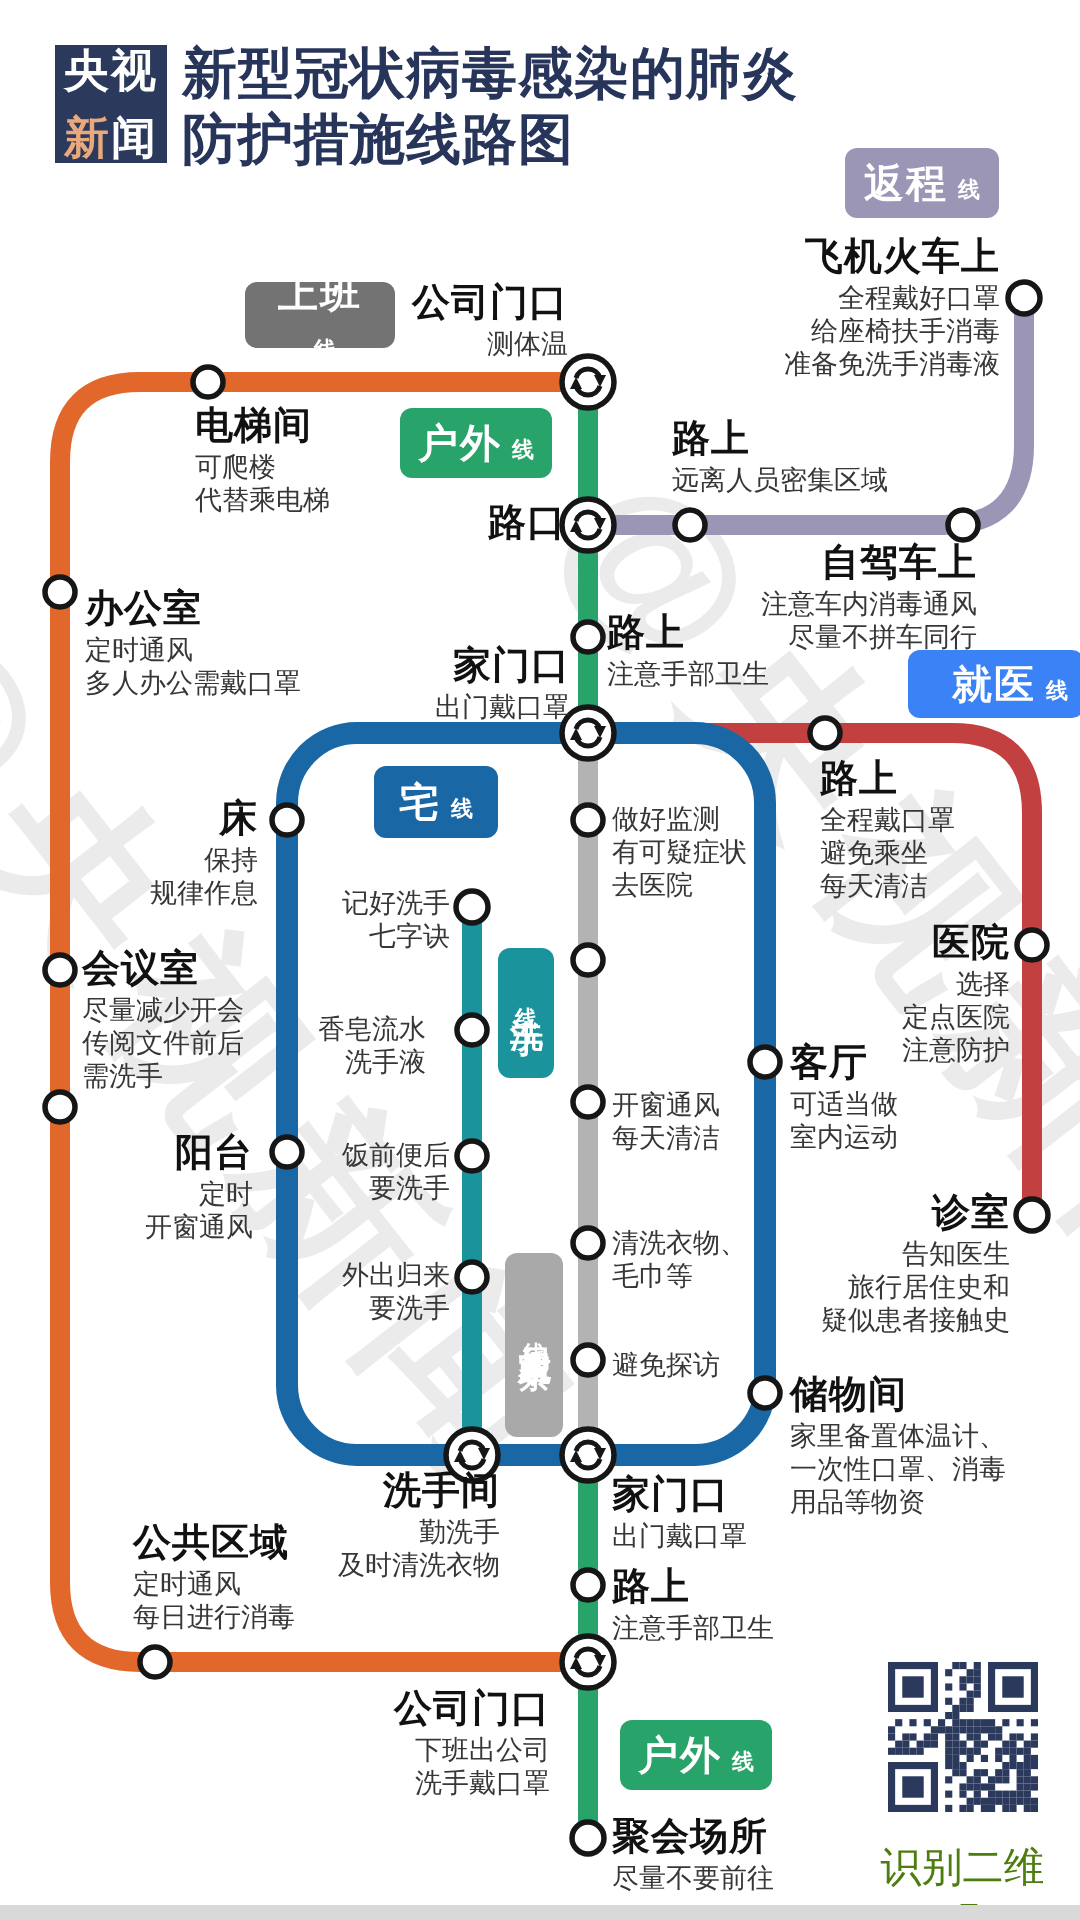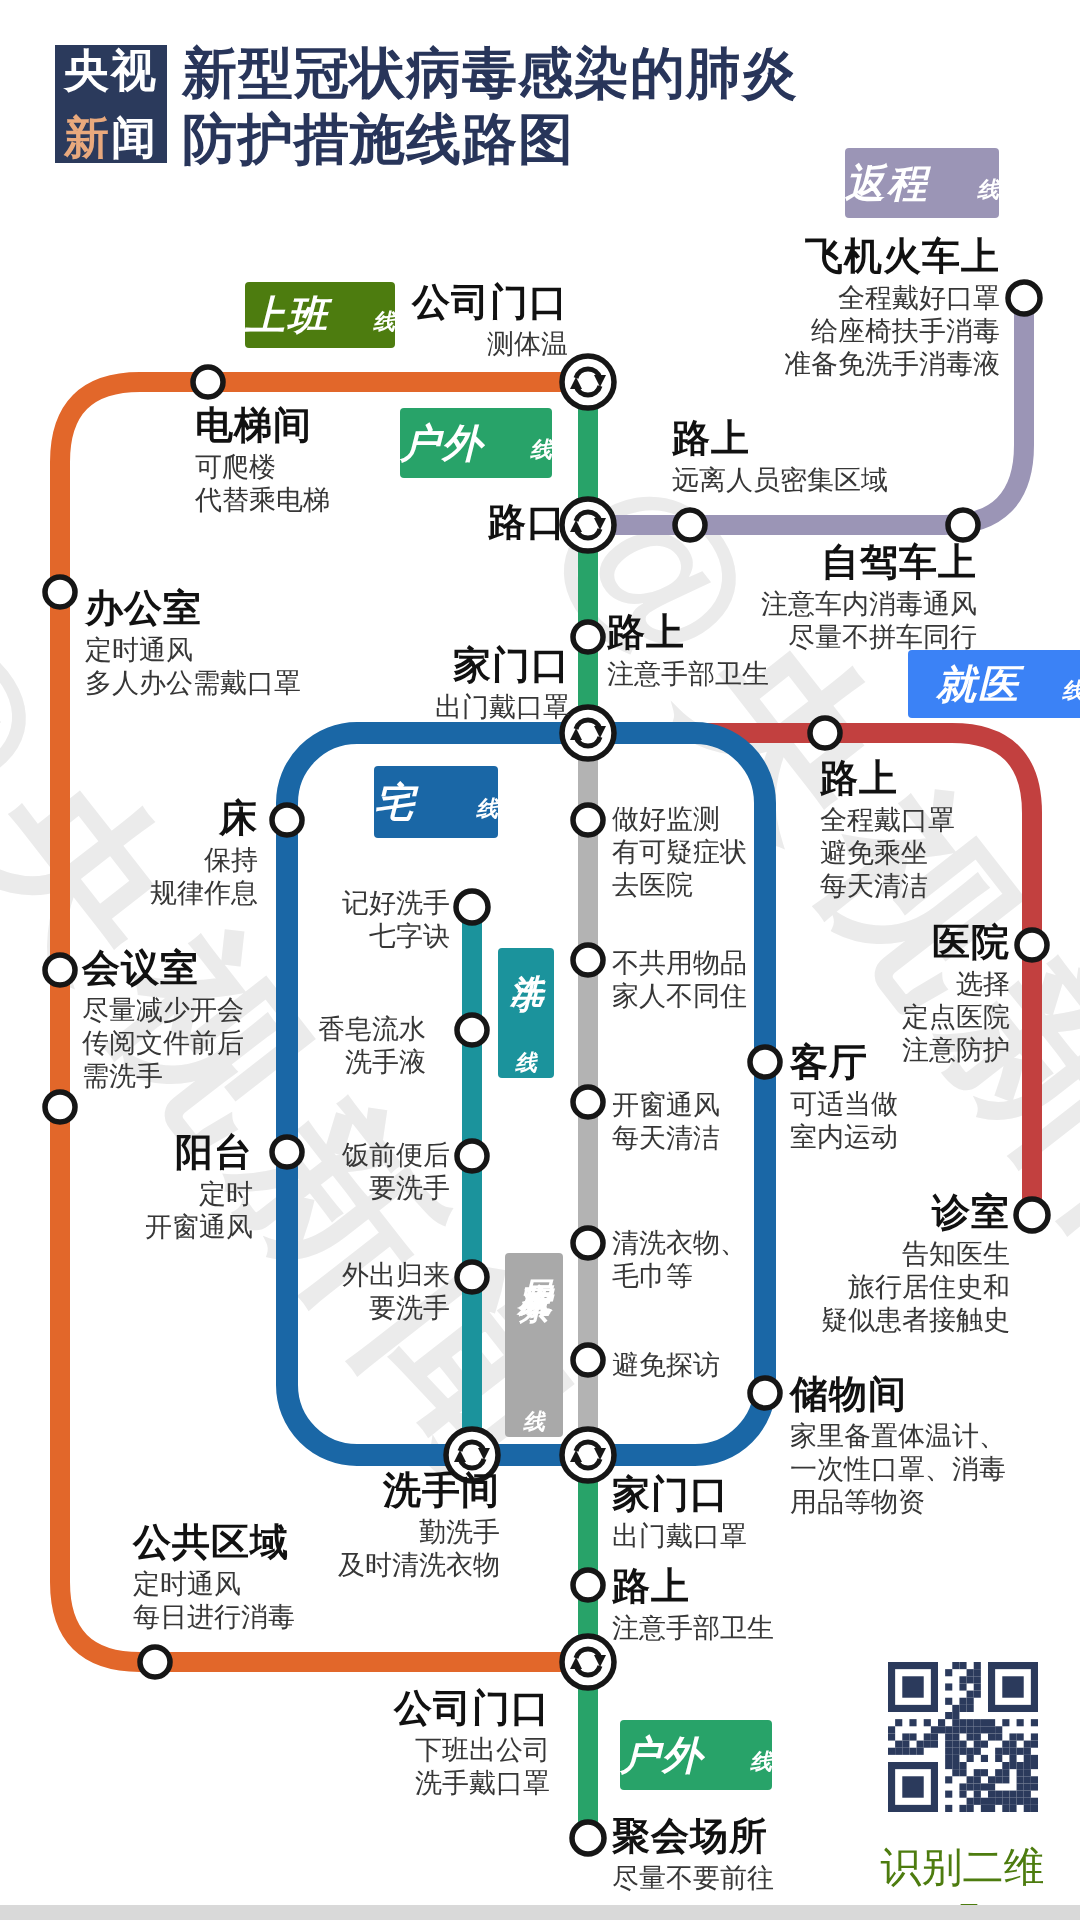--- a/index.html
+++ b/index.html
@@ -9,22 +9,22 @@
       transform-origin:left top;white-space:nowrap;user-select:none;}
   svg.map{position:absolute;left:0;top:0;z-index:1;}
   
   .logo{position:absolute;left:55px;top:45px;width:112px;height:118px;z-index:3;
         display:flex;flex-direction:column;align-items:center;justify-content:space-between;
         color:#fff;font-weight:bold;font-size:45px;line-height:1.14;letter-spacing:2px;}
   .logo .hl{color:#e9a97d;}
   .title{position:absolute;left:182px;top:40px;z-index:3;font-weight:bold;font-size:55px;
          line-height:1.2;color:#28355a;letter-spacing:1px;}
   
-  .badge{position:absolute;z-index:3;display:flex;align-items:center;justify-content:space-between;
-         color:#fff;border-radius:4px;font-style:italic;}
+  .badge{position:absolute;z-index:3;display:flex;align-items:center;justify-content:center;
+         color:#fff;border-radius:12px;}
   .badge .bt{font-size:40px;font-weight:bold;letter-spacing:2px;}
   .badge .bs{font-size:22px;font-weight:bold;margin-left:10px;margin-top:14px;}
   .badge.vert{flex-direction:column;}
   .badge.vert .bt{writing-mode:vertical-rl;text-orientation:upright;font-size:33px;letter-spacing:3px;}
   .badge.vert .bs{margin:6px 0 0 0;}
   
   .st{position:absolute;z-index:3;line-height:1.18;}
   .st.r{text-align:right;}
   .st .t{display:block;font-size:38px;font-weight:bold;color:#111;letter-spacing:1px;}
   .st .n{font-size:27px;color:#373737;margin-top:3px;white-space:pre-line;line-height:1.22;}
@@ -103,21 +103,21 @@
 
   <div class="logo" style="background-color: rgb(43, 58, 92);">
     <span>央视</span>
     <span><span class="hl">新</span><span>闻</span></span>
   </div>
   <div class="title">
     <div>新型冠状病毒感染的肺炎</div>
     <div>防护措施线路图</div>
   </div>
 
-  <div class="badge" style="left: 245px; top: 282px; width: 150px; height: 66px; background-color: #4d7c0f;">
+  <div class="badge" style="left: 245px; top: 282px; width: 150px; height: 66px; background-color: #737373; flex-direction: column;">
       <span class="bt">上班</span>
       <span class="bs">线</span>
     </div>
   <div class="badge" style="left: 400px; top: 408px; width: 152px; height: 70px; background-color: rgb(40, 163, 105);">
       <span class="bt">户外</span>
       <span class="bs">线</span>
     </div>
   <div class="badge" style="left: 845px; top: 148px; width: 154px; height: 70px; background-color: rgb(155, 149, 182);">
       <span class="bt">返程</span>
       <span class="bs">线</span>
@@ -189,24 +189,20 @@
 规律作息</div>
     </div>
   <div class="st" style="left:612px;top:800px">
       <div class="n">做好监测
 有可疑症状
 去医院</div>
     </div>
   <div class="st r" style="right:630px;top:884px">
       <div class="n">记好洗手
 七字诀</div>
-    </div>
-  <div class="st" style="left:612px;top:944px">
-      <div class="n">不共用物品
-家人不同住</div>
     </div>
   <div class="st r" style="right:654px;top:1010px">
       <div class="n">香皂流水
 洗手液</div>
     </div>
   <div class="st" style="left:612px;top:1086px">
       <div class="n">开窗通风
 每天清洁</div>
     </div>
   <div class="st r" style="right:827px;top:1130px">

